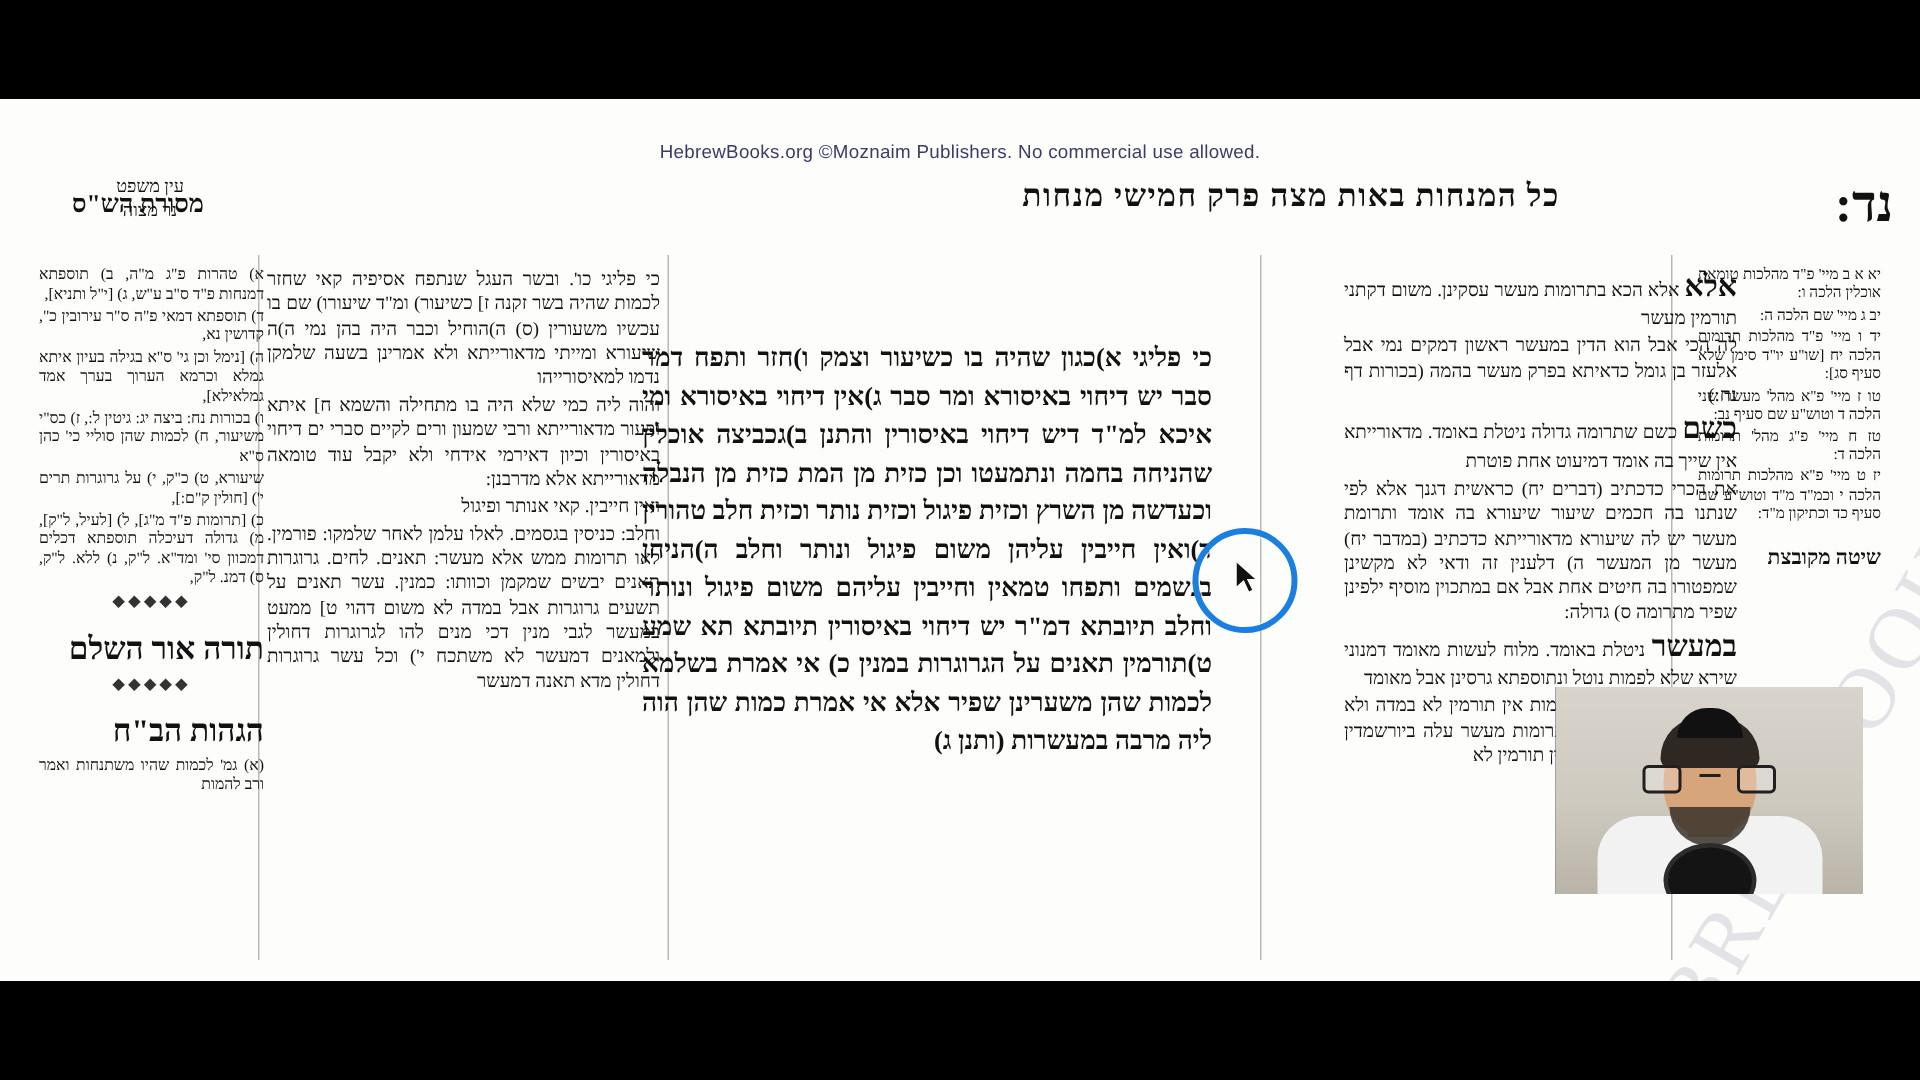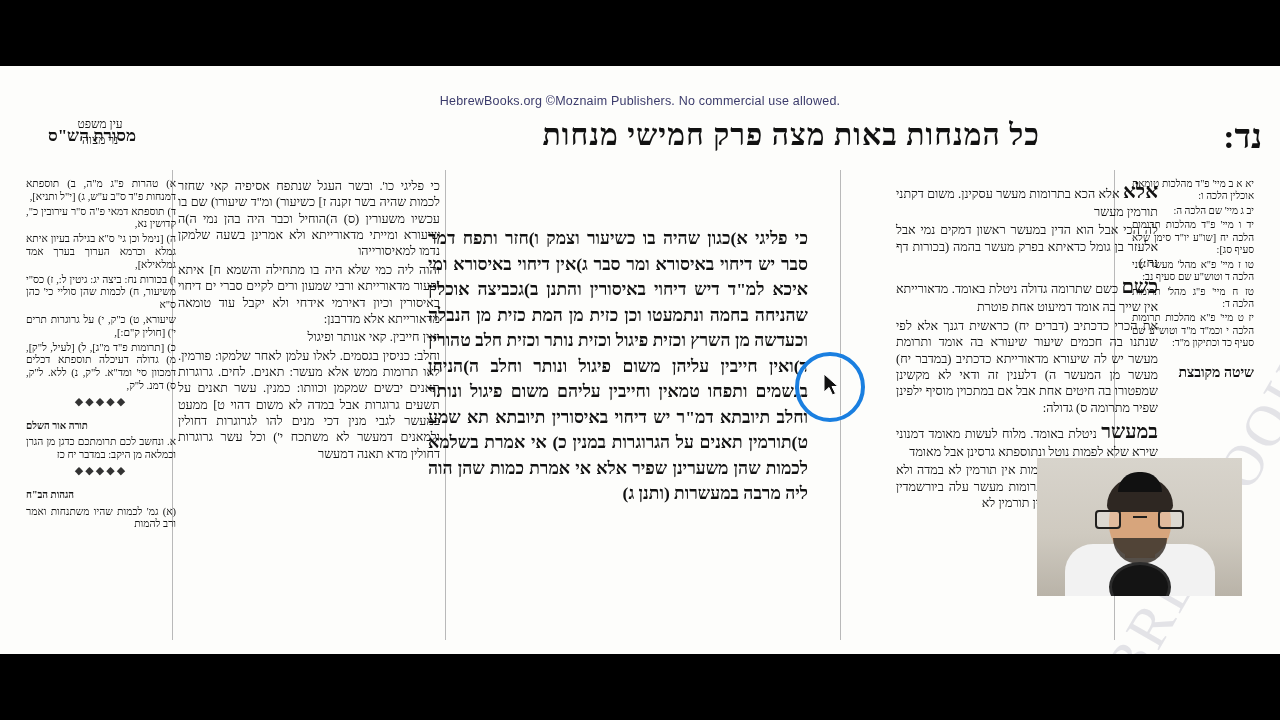--- a/index.html
+++ b/index.html
@@ -32,21 +32,21 @@
 
   
   .hdr{position:absolute;top:52px;left:0;width:1280px;height:46px;}
   .hdr .folio{
     position:absolute;right:18px;top:0;
     font-size:34px;font-weight:bold;color:#111;
     direction:rtl;
   }
   .hdr .title{
     position:absolute;right:240px;top:0;
-    font-size:30px;font-weight:bold;color:#111;direction:rtl;
+    font-size:21px;font-weight:bold;color:#111;direction:rtl;
     white-space:nowrap;letter-spacing:1px;
   }
   .hdr .masoret{
     position:absolute;left:48px;top:8px;
     font-size:17px;font-weight:bold;color:#111;direction:rtl;
   }
   .hdr .enmishpat{
     position:absolute;right:1120px;top:-2px;width:120px;
     text-align:center;font-size:12px;font-weight:normal;color:#111;
     direction:rtl;line-height:1.35;
@@ -55,21 +55,21 @@
   
   .vrule{position:absolute;top:104px;width:1px;height:470px;background:#b9b9b9;}
 
   
   .col{position:absolute;direction:rtl;color:#111;}
   .col p{margin:0 0 2px 0;}
 
   
   #col-masoret{left:26px;top:112px;width:150px;font-size:10.5px;line-height:1.22;text-align:justify;}
   #col-masoret .sub{
-    text-align:left;font-size:10px;font-weight:bold;margin:12px 0 4px;
+    text-align:right;font-size:21px;font-weight:bold;margin:12px 0 4px;
   }
   #col-masoret .orn{text-align:center;font-size:11px;color:#333;letter-spacing:2px;margin:2px 0 6px;}
 
   
   #col-tosafot{left:178px;top:112px;width:262px;font-size:12.6px;line-height:1.3;text-align:justify;}
 
   
   #col-gemara{left:428px;top:160px;width:380px;font-size:17.5px;line-height:1.46;text-align:justify;font-weight:bold;}
   #col-gemara .lead{font-size:17.5px;}
 
@@ -173,21 +173,20 @@
     <div class="col" id="col-masoret">
       <p>א) טהרות פ"ג מ"ה, ב) תוספתא דמנחות פ"ד ס"ב ע"ש, ג) [י"ל ותניא],</p>
       <p>ד) תוספתא דמאי פ"ה ס"ר עירובין כ", קדושין נא,</p>
       <p>ה) [נימל וכן גי' ס"א בגילה בעיון איתא גמלא וכרמא הערוך בערך אמד גמלאילא],</p>
       <p>ו) בכורות נח: ביצה יג: גיטין ל:, ז) כס"י משיעור, ח) לכמות שהן סוליי כי' כהן ס"א</p>
       <p>שיעורא, ט) כ"ק, י) על גרוגרות תרים י') [חולין ק"ם:],</p>
       <p>כ) [תרומות פ"ד מ"ג], ל) [לעיל, ל"ק], מ) גדולה דעיכלה תוספתא דכלים דמכוון סי' ומד"א. ל"ק, נ) ללא. ל"ק, ס) דמנ. ל"ק,</p>
 
       <div class="orn">◆◆◆◆◆</div>
       <div class="sub">תורה אור השלם</div>
-      <p>א. ונחשב לכם תרומתכם כדגן מן הגרן וכמלאה מן היקב:   במדבר יח כז</p>
       <div class="orn">◆◆◆◆◆</div>
       <div class="sub">הגהות הב"ח</div>
       <p>(א) גמ' לכמות שהיו משתנחות ואמר ורב להמות</p>
     </div>
 
     <div class="col" id="col-tosafot">
       <p>כי פליגי כו'. ובשר העגל שנתפח אסיפיה קאי שחזר לכמות שהיה בשר זקנה ז] כשיעור) ומ"ד שיעורו) שם בו עכשיו משעורין (ס) ה)הוחיל וכבר היה בהן נמי ה)ה שיעורא ומייתי מדאורייתא ולא אמרינן בשעה שלמקן נדמו למאיסורייהו</p>
       <p>והוה ליה כמי שלא היה בו מתחילה והשמא ח] איתא ופעור מדאורייתא ורבי שמעון ורים לקיים סברי ים דיחוי באיסורין וכיון דאירמי אידחי ולא יקבל עוד טומאה מדאורייתא אלא מדרבנן:</p>
       <p>ואין חייבין. קאי אנותר ופיגול</p>
       <p>וחלב: כניסין בגסמים. לאלו עלמן לאחר שלמקו: פורמין. לאו תרומות ממש אלא מעשר: תאנים. לחים. גרוגרות תאנים יבשים שמקמן וכוותו: כמנין. עשר תאנים על תשעים גרוגרות אבל במדה לא משום דהוי ט] ממעט במעשר לגבי מנין דכי מנים להו לגרוגרות דחולין ולמאנים דמעשר לא משתכח י') וכל עשר גרוגרות דחולין מדא תאנה דמעשר</p>

